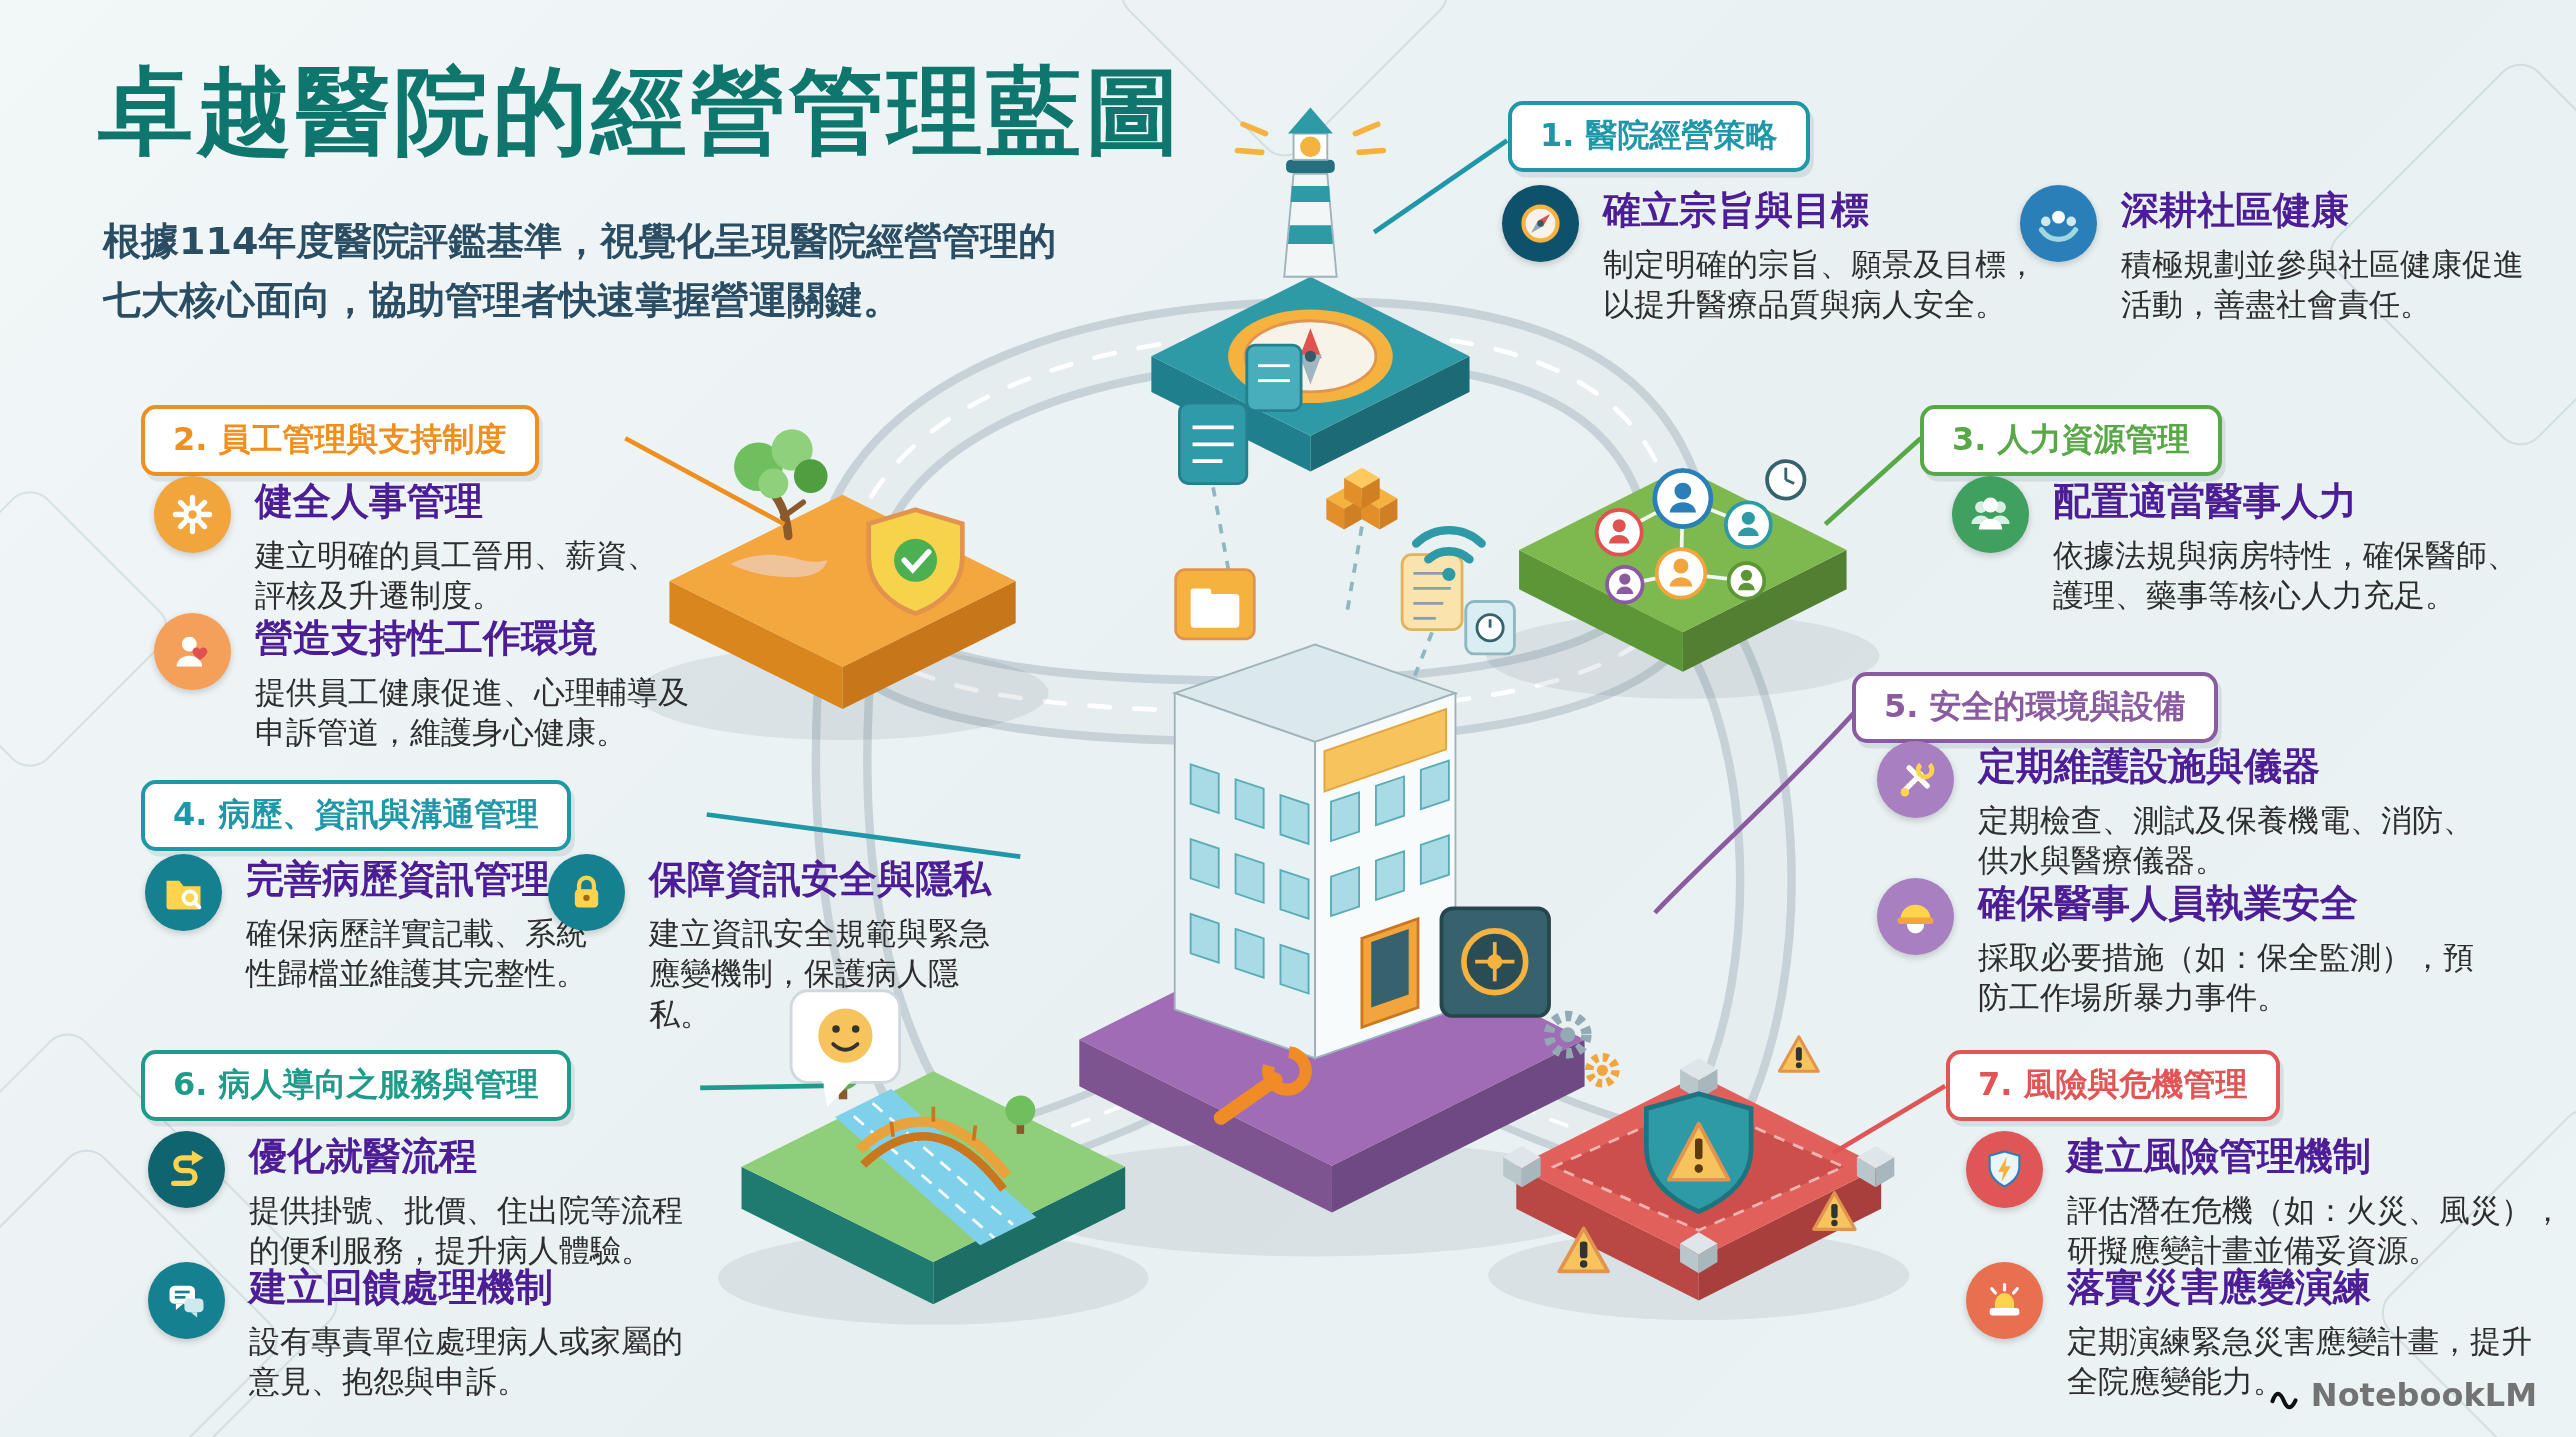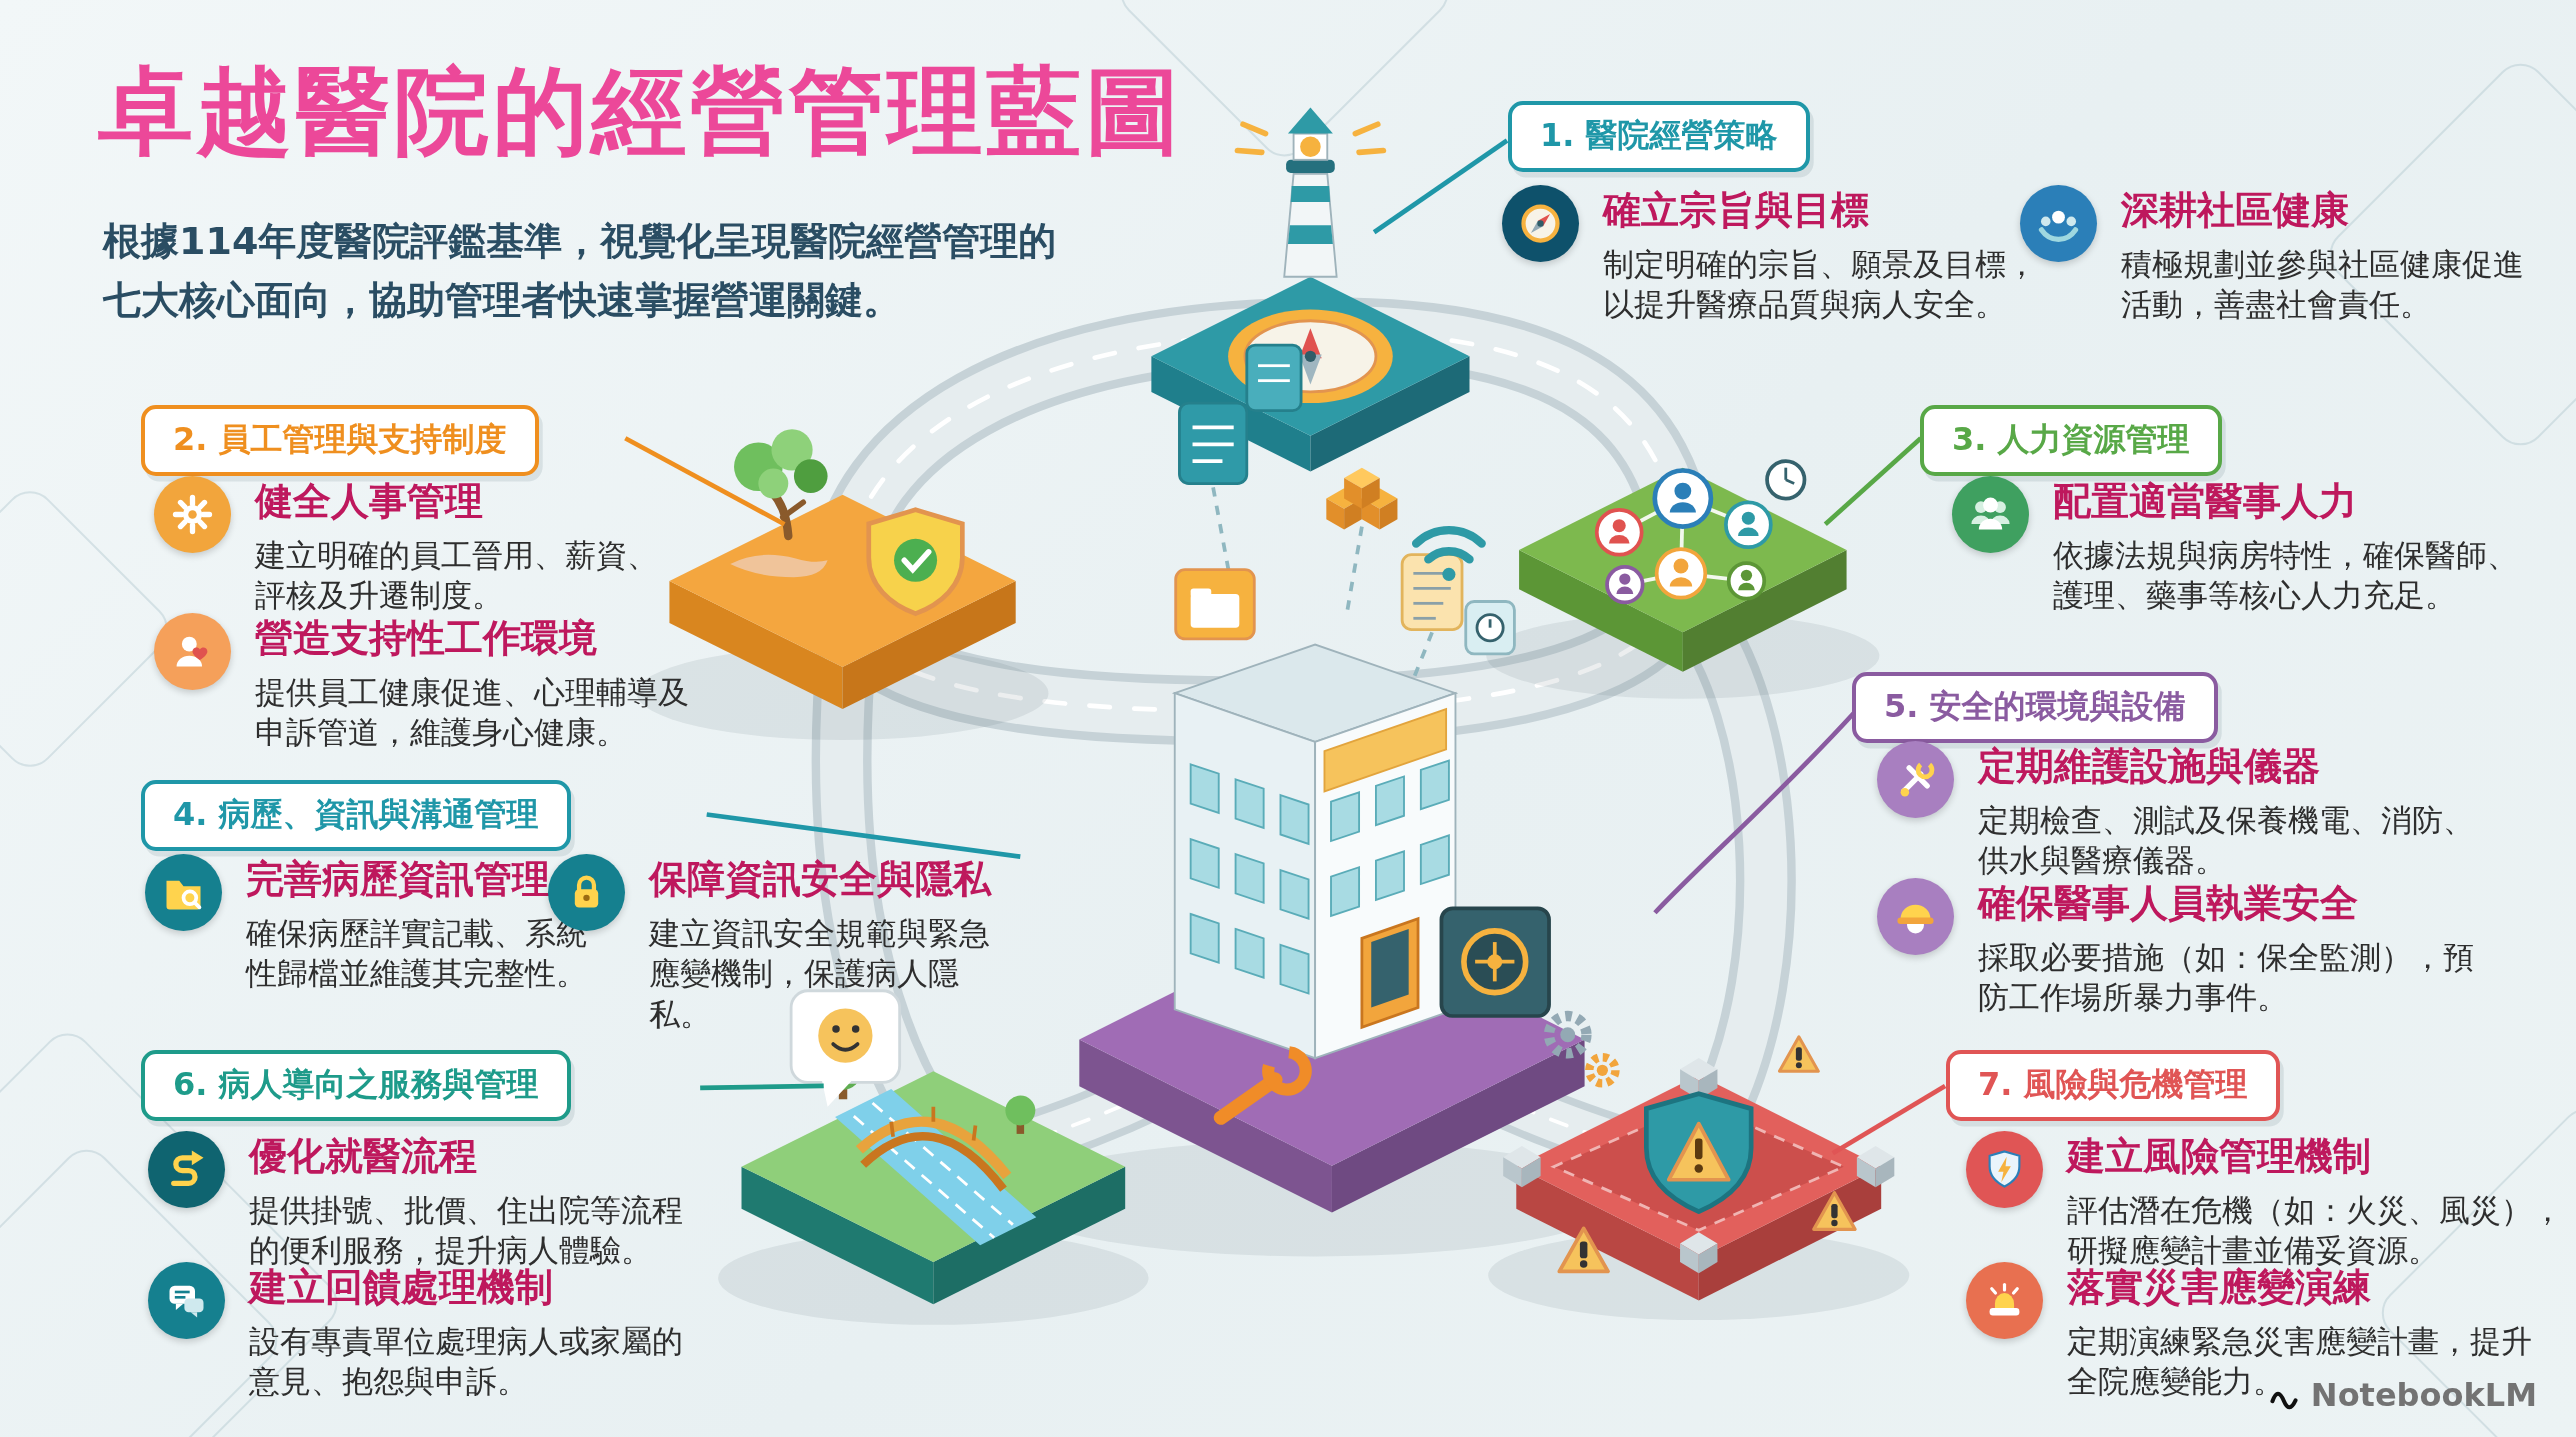--- a/index.html
+++ b/index.html
@@ -2,36 +2,36 @@
 <html style="font-size:15px"><head>
 <meta charset="utf-8">
 <style>
   html,body{margin:0;padding:0;}
   body{
     width:2576px;height:1438px;position:relative;overflow:hidden;
     background:linear-gradient(135deg,#f2f7f8 0%,#e8f0f2 55%,#ecf3f4 100%);
     font-family:"DejaVu Sans","Liberation Sans",sans-serif;color:#222;
   }
   .deco{position:absolute;border:2.8px solid rgba(150,180,190,.30);transform:rotate(45deg);border-radius:26px;z-index:0;}
-  .title{position:absolute;left:98px;top:49px;font-size:95px;font-weight:bold;color:#ec4899;letter-spacing:3.7px;z-index:5;}
+  .title{position:absolute;left:98px;top:49px;font-size:95px;font-weight:bold;color:#0f766e;letter-spacing:3.7px;z-index:5;}
   .subtitle{position:absolute;left:103px;top:212px;font-size:38px;font-weight:bold;color:#2a4d63;line-height:1.55;z-index:5;}
   .badge{
     position:absolute;background:#fff;border:4.7px solid var(--c);color:var(--c);
     font-size:32px;font-weight:bold;padding:9.4px 28px;border-radius:15px;
     box-shadow:3.7px 5.6px 0 rgba(60,90,100,.12);white-space:nowrap;z-index:5;
   }
   .c-teal{--c:#1f97a8}.c-orange{--c:#ef8f1f}.c-green{--c:#58a847}
   .c-purple{--c:#8a5ba0}.c-tealgreen{--c:#1e9b8a}.c-red{--c:#e05555}
   .item{position:absolute;display:flex;gap:24px;z-index:5;align-items:flex-start;}
   .icon{width:77px;height:77px;border-radius:50%;flex:none;display:flex;align-items:center;justify-content:center;box-shadow:0 2.8px 7.5px rgba(0,0,0,.18);}
   .icon svg{width:51px;height:51px;}
   .bg-navy{background:#0e516b}.bg-blue{background:#2b7fb8}.bg-orange{background:#f2a53c}
   .bg-orange2{background:#f5a05a}.bg-green{background:#3fa060}.bg-purple{background:#a87fc0}
   .bg-teal{background:#15808f}.bg-tealdark{background:#0f6470}.bg-red{background:#e05555}.bg-redorange{background:#e87050}
-  .t{font-size:38px;font-weight:bold;color:#be185d;margin-bottom:7.5px;}
+  .t{font-size:38px;font-weight:bold;color:#4c1d95;margin-bottom:7.5px;}
   .d{font-size:31px;color:#2e2e2e;line-height:1.32;}
   .illus{position:absolute;left:618px;top:94px;width:1310px;height:1320px;z-index:2;}
   #connectors{position:absolute;left:0;top:0;z-index:3;pointer-events:none;}
   .watermark{position:absolute;right:39px;bottom:24px;display:flex;align-items:center;gap:11.2px;font-size:32px;font-weight:bold;color:#737373;z-index:6;}
 </style>
 </head>
 <body>
 
 <div class="deco" style="left:-131px;top:1105px;width:393px;height:393px;"></div>
 <div class="deco" style="left:-56px;top:1198px;width:281px;height:281px;"></div>

